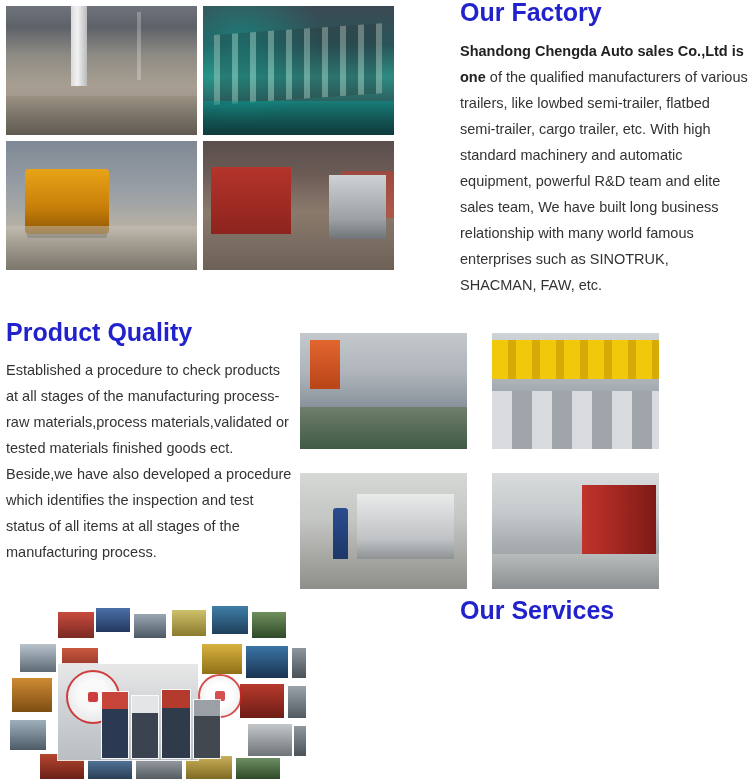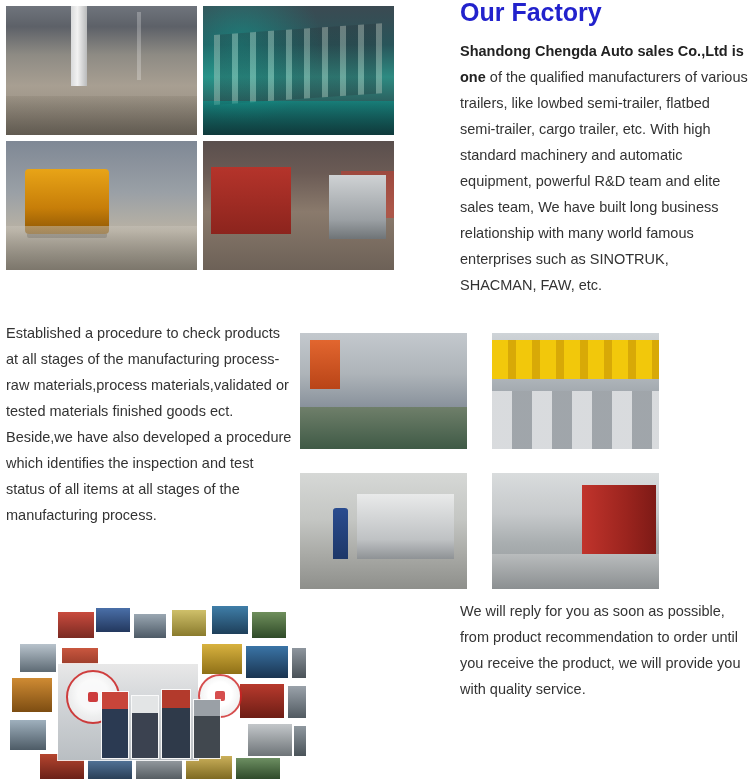--- a/index.html
+++ b/index.html
@@ -260,20 +260,21 @@
 
   <div class="factory-text">
     <h2 class="heading">Our Factory</h2>
     <div class="body-text">
       <b>Shandong Chengda Auto sales Co.,Ltd is one</b>
       <span>of the qualified manufacturers of various trailers, like lowbed semi-trailer, flatbed semi-trailer, cargo trailer, etc. With high standard machinery and automatic equipment, powerful R&amp;D team and elite sales team, We have built long business relationship with many world famous enterprises such as SINOTRUK, SHACMAN, FAW, etc.</span>
     </div>
   </div>
 
   <div class="pq-text">
+    <h2 class="heading">Product Quality</h2>
     <div class="body-text">Established a procedure to check products at all stages of the manufacturing process-raw materials,process materials,validated or tested materials finished goods ect. Beside,we have also developed a procedure which identifies the inspection and test status of all items at all stages of the manufacturing process.</div>
   </div>
 
   <div class="pq-photos">
     <div class="photo p1 ph-blast"></div>
     <div class="photo p2 ph-yellow"></div>
     <div class="photo p3 ph-worker"></div>
     <div class="photo p4 ph-redline"></div>
   </div>
 
@@ -311,16 +312,16 @@
       <div class="seal" style="left:192px;top:70px;width:44px;height:44px;opacity:.8;"></div>
 
       <div class="tile" style="left:96px;top:88px;width:26px;height:66px;background:linear-gradient(180deg,#c8453a 0 26%,#2b3a52 26% 100%);"></div>
       <div class="tile" style="left:126px;top:92px;width:26px;height:62px;background:linear-gradient(180deg,#e3e5e6 0 28%,#3b4250 28% 100%);"></div>
       <div class="tile" style="left:156px;top:86px;width:28px;height:68px;background:linear-gradient(180deg,#b33a2c 0 26%,#2f3a4a 26% 100%);"></div>
       <div class="tile" style="left:188px;top:96px;width:26px;height:58px;background:linear-gradient(180deg,#9aa0a6 0 28%,#41484f 28% 100%);"></div>
     </div>
   </div>
 
   <div class="services-text">
-    <div class="body-text">We will reply for you as soon as possible, from product recommendation to order until you receive the product, we will provide you with quality service.</div>
+    <h2 class="heading">Our Services</h2>
   </div>
 
 </div>
 
 </body></html>

